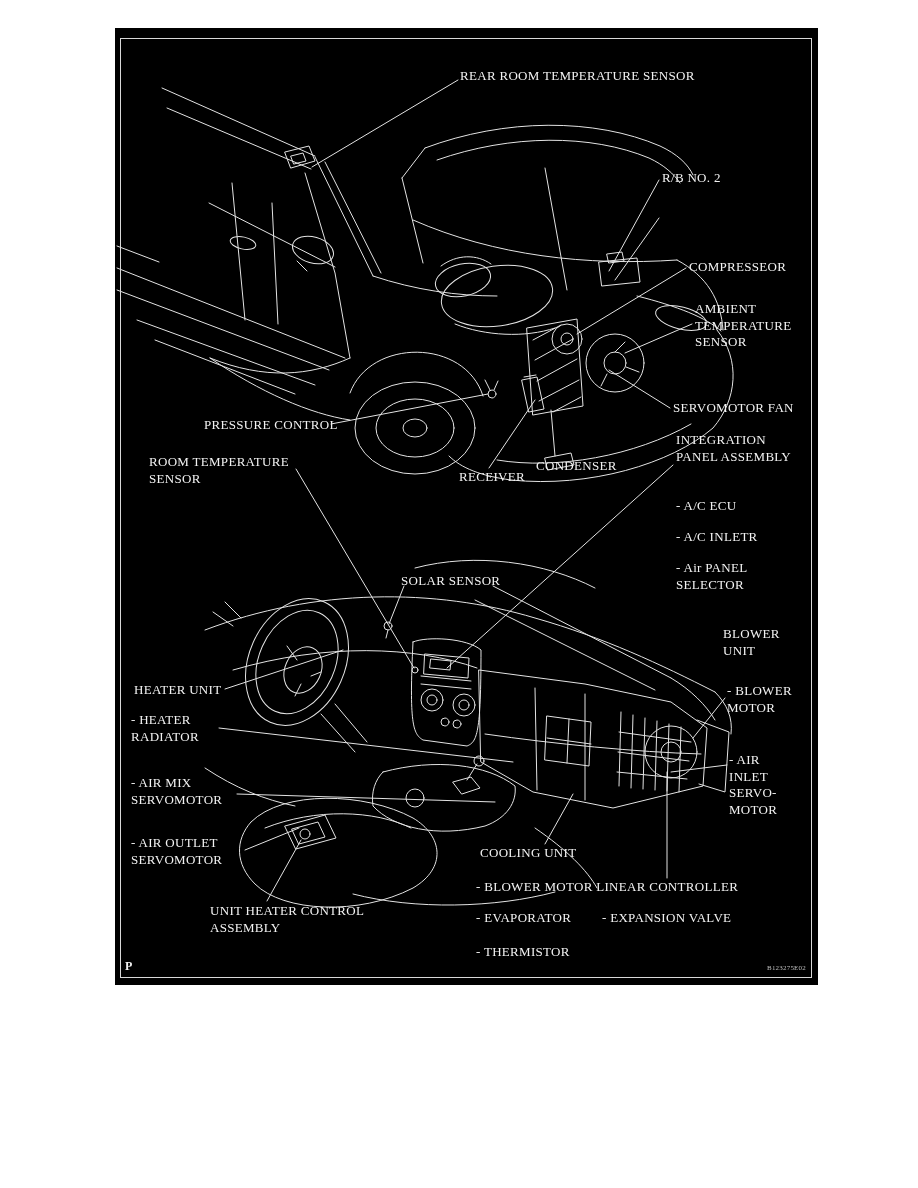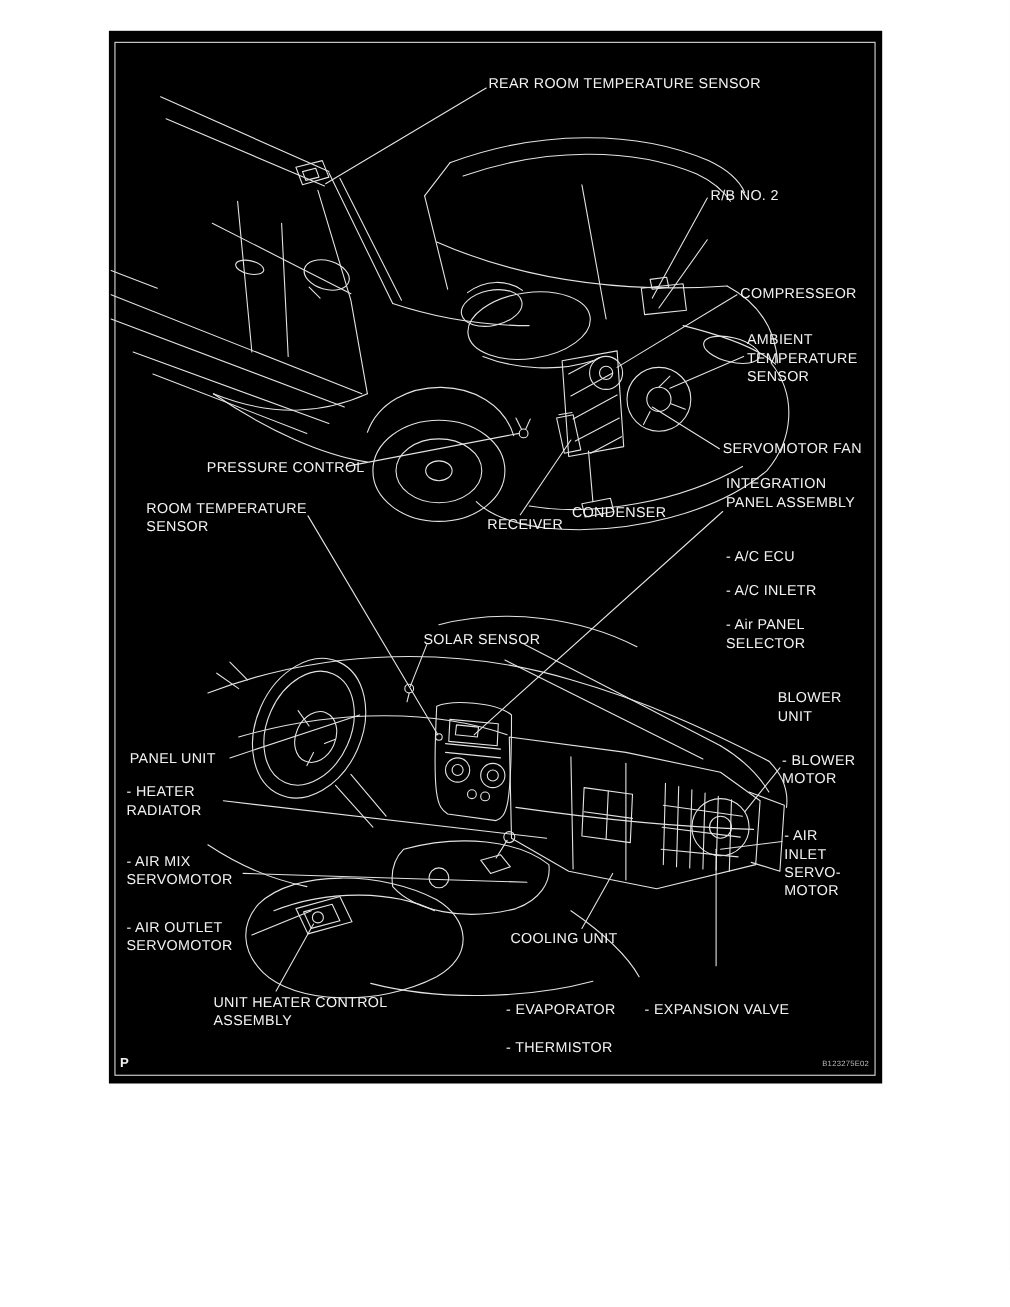--- a/index.html
+++ b/index.html
@@ -5,23 +5,24 @@
   html, body { margin: 0; padding: 0; background: #ffffff; }
   .page {
     position: relative;
     width: 918px; height: 1188px;
     background: #ffffff;
     font-family: "Liberation Sans", sans-serif;
     overflow: hidden;
   }
   .panel {
     position: absolute;
-    left: 99px; top: 28px;
+    left: 115px; top: 28px;
     width: 703px; height: 957px;
     background: #000000;
+    font-family: Liberation Serif, serif;
   }
   .panel-inner-border {
     position: absolute;
     left: 5px; top: 10px; right: 6px; bottom: 7px;
     border: 1px solid #d9d9d9;
     pointer-events: none;
   }
   .art {
     position: absolute; left: 0; top: 0;
     width: 703px; height: 957px;
@@ -253,34 +254,35 @@
 SENSOR</div>
     <div class="lbl" style="left:344px; top:441px">RECEIVER</div>
     <div class="lbl" style="left:421px; top:430px">CONDENSER</div>
     <div class="lbl" style="left:561px; top:470px">- A/C ECU</div>
     <div class="lbl" style="left:561px; top:501px">- A/C INLETR</div>
     <div class="lbl" style="left:561px; top:532px">- Air PANEL
 SELECTOR</div>
     <div class="lbl" style="left:286px; top:545px">SOLAR SENSOR</div>
     <div class="lbl" style="left:608px; top:598px">BLOWER
 UNIT</div>
-    <div class="lbl" style="left:19px;  top:654px">PANEL UNIT</div>
+    <div class="lbl" style="left:19px;  top:654px">HEATER UNIT</div>
     <div class="lbl" style="left:612px; top:655px">- BLOWER
 MOTOR</div>
     <div class="lbl" style="left:16px;  top:684px">- HEATER
 RADIATOR</div>
     <div class="lbl" style="left:614px; top:724px">- AIR
 INLET
 SERVO-
 MOTOR</div>
     <div class="lbl" style="left:16px;  top:747px">- AIR MIX
 SERVOMOTOR</div>
     <div class="lbl" style="left:16px;  top:807px">- AIR OUTLET
 SERVOMOTOR</div>
     <div class="lbl" style="left:365px; top:817px">COOLING UNIT</div>
+    <div class="lbl" style="left:361px; top:851px">- BLOWER MOTOR LINEAR CONTROLLER</div>
     <div class="lbl" style="left:95px;  top:875px">UNIT HEATER CONTROL
 ASSEMBLY</div>
     <div class="lbl" style="left:361px; top:882px">- EVAPORATOR</div>
     <div class="lbl" style="left:487px; top:882px">- EXPANSION VALVE</div>
     <div class="lbl" style="left:361px; top:916px">- THERMISTOR</div>
 
     <div class="footer-left">P</div>
     <div class="figure-code">B123275E02</div>
   </div>
 </div>

